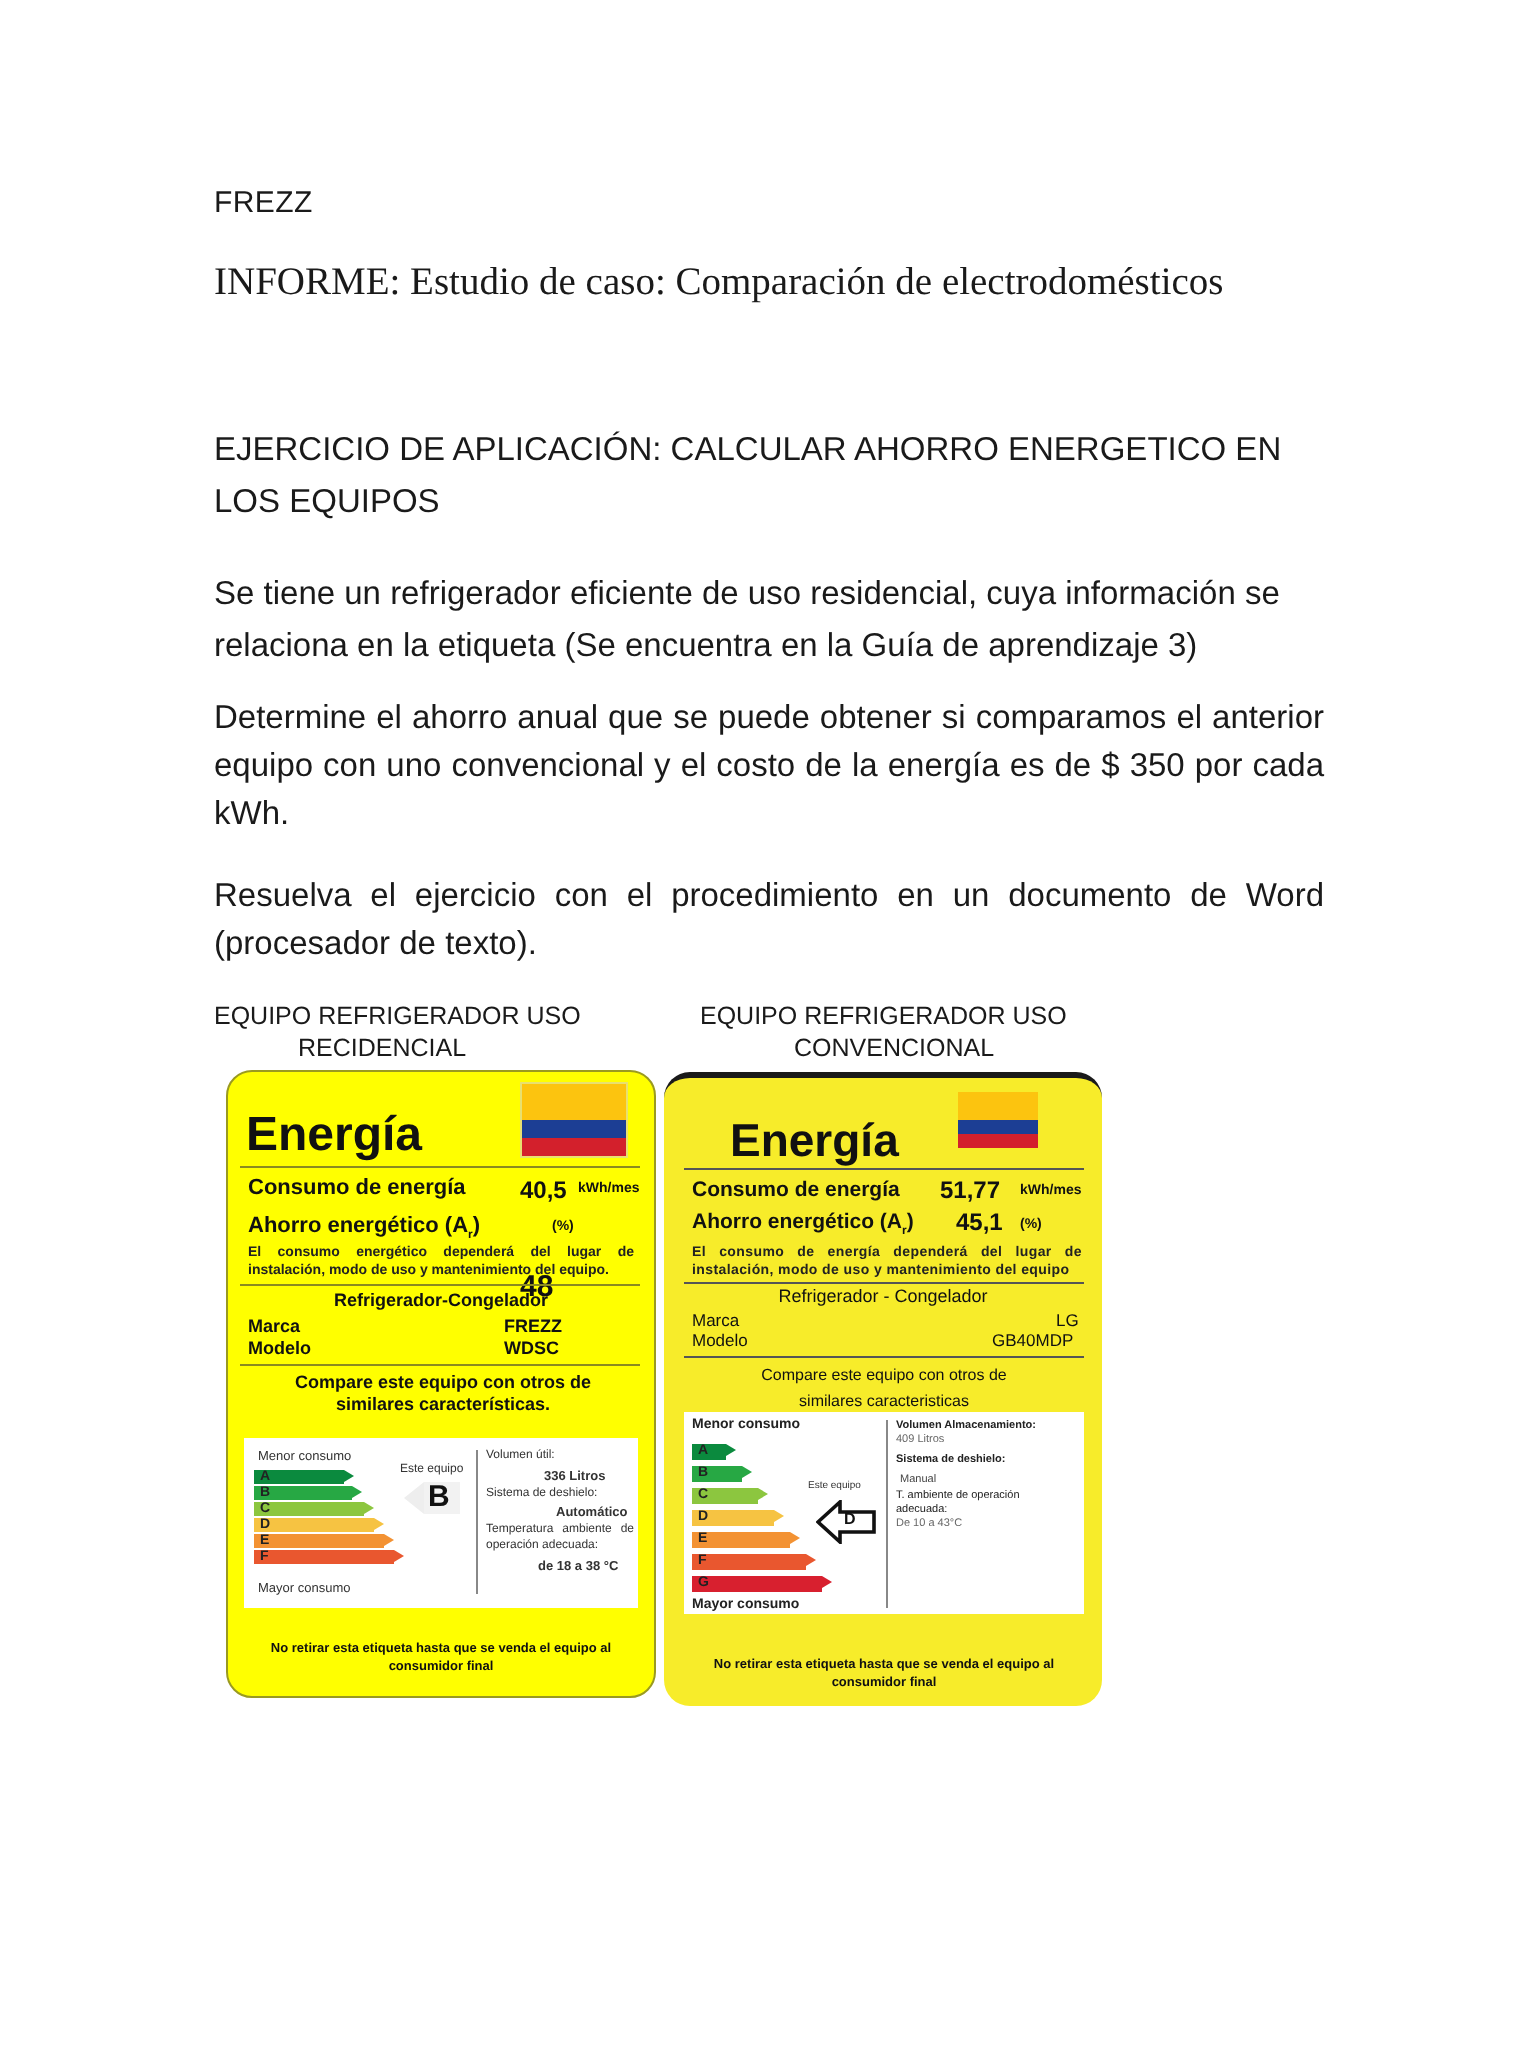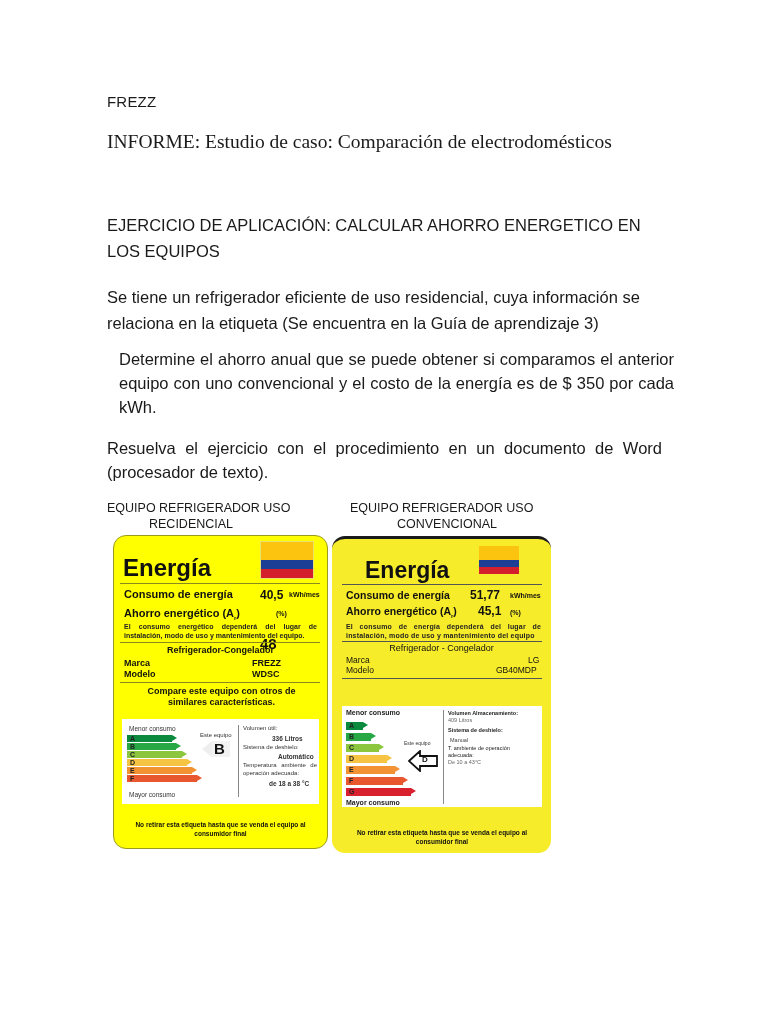--- a/index.html
+++ b/index.html
@@ -4,21 +4,21 @@
 <style>
   html, body { margin:0; padding:0; background:#ffffff; }
   body { width:768px; height:1024px; position:relative; overflow:hidden; font-family:"DejaVu Sans", sans-serif; color:#1a1a1a; }
   .abs { position:absolute; }
   .calibri { font-family:"Liberation Sans", sans-serif; }
   .serif { font-family:"Liberation Serif", serif; }
   .taller { left:107px; top:93px; font-size:15px; letter-spacing:0.2px; }
   .informe { left:107px; top:131px; font-size:19.5px; white-space:nowrap; }
   .ejercicio { left:107px; top:212px; width:560px; font-size:16.5px; line-height:26px; }
   .p1 { left:107px; top:284px; width:555px; font-size:16.5px; line-height:26px; }
-  .p2 { left:107px; top:347px; width:555px; font-size:16.5px; line-height:24px; text-align:justify; text-align-last:left;margin-left:12px; }
+  .p2 { left:107px; top:347px; width:555px; font-size:16.5px; line-height:24px; text-align:justify; text-align-last:left; }
   .p3 { left:107px; top:436px; width:555px; font-size:16.5px; line-height:24px; text-align:justify; text-align-last:left; }
   .cap { font-size:12.5px; line-height:16px; text-align:center; white-space:nowrap; }
   .cap1 { left:107px; top:500px; width:180px; text-align:left; }
   .cap1 .l2 { display:block; padding-left:42px; }
   .cap2 { left:350px; top:500px; width:180px; text-align:left; }
   .cap2 .l2 { display:block; padding-left:47px; }
 
   
   .label { position:absolute; font-family:"Liberation Sans", sans-serif; font-weight:bold;border-radius:13px; }
   .lab1 { left:113px; top:535px; width:213px; height:312px; background:#ffff00; border:1px solid #9a9a20; }
@@ -118,20 +118,21 @@
   <div class="row" style="left:146px;top:65px;font-size:12px;">45,1</div>
   <div class="row" style="left:178px;top:70px;font-size:7px;">(%)</div>
   <div class="row small" style="left:14px;top:84px;width:195px;white-space:normal;letter-spacing:0.2px;">El consumo de energía dependerá del lugar de instalación, modo de uso y mantenimiento del equipo</div>
   <div class="hr" style="left:10px;top:102px;width:200px;background:#555;"></div>
   <div class="row" style="left:0;top:104px;width:219px;text-align:center;font-size:9px;font-weight:normal;">Refrigerador - Congelador</div>
   <div class="row" style="left:14px;top:116px;font-size:8.5px;font-weight:normal;">Marca</div>
   <div class="row" style="left:196px;top:116px;font-size:8.5px;font-weight:normal;">LG</div>
   <div class="row" style="left:14px;top:126px;font-size:8.5px;font-weight:normal;">Modelo</div>
   <div class="row" style="left:164px;top:126px;font-size:8.5px;font-weight:normal;">GB40MDP</div>
   <div class="hr" style="left:10px;top:139px;width:200px;background:#555;"></div>
+  <div class="row" style="left:40px;top:142px;width:140px;white-space:normal;text-align:center;font-size:8px;line-height:13px;font-weight:normal;">Compare este equipo con otros de similares caracteristicas</div>
 
   <div class="whitebox" style="left:10px;top:167px;width:200px;height:101px;">
     <div class="info" style="left:4px;top:3px;font-size:7px;font-weight:bold;color:#222;">Menor consumo</div>
     <div class="bar" style="left:4px;top:16px;width:17px;height:8px;background:#0b8a3e;color:#0b8a3e;"><span style="color:#222">A</span></div>
     <div class="bar" style="left:4px;top:27px;width:25px;height:8px;background:#27a844;color:#27a844;"><span style="color:#222">B</span></div>
     <div class="bar" style="left:4px;top:38px;width:33px;height:8px;background:#8cc63f;color:#8cc63f;"><span style="color:#222">C</span></div>
     <div class="bar" style="left:4px;top:49px;width:41px;height:8px;background:#f6c342;color:#f6c342;"><span style="color:#222">D</span></div>
     <div class="bar" style="left:4px;top:60px;width:49px;height:8px;background:#f39233;color:#f39233;"><span style="color:#222">E</span></div>
     <div class="bar" style="left:4px;top:71px;width:57px;height:8px;background:#e9572f;color:#e9572f;"><span style="color:#222">F</span></div>
     <div class="bar" style="left:4px;top:82px;width:65px;height:8px;background:#d8202f;color:#d8202f;"><span style="color:#222">G</span></div>

